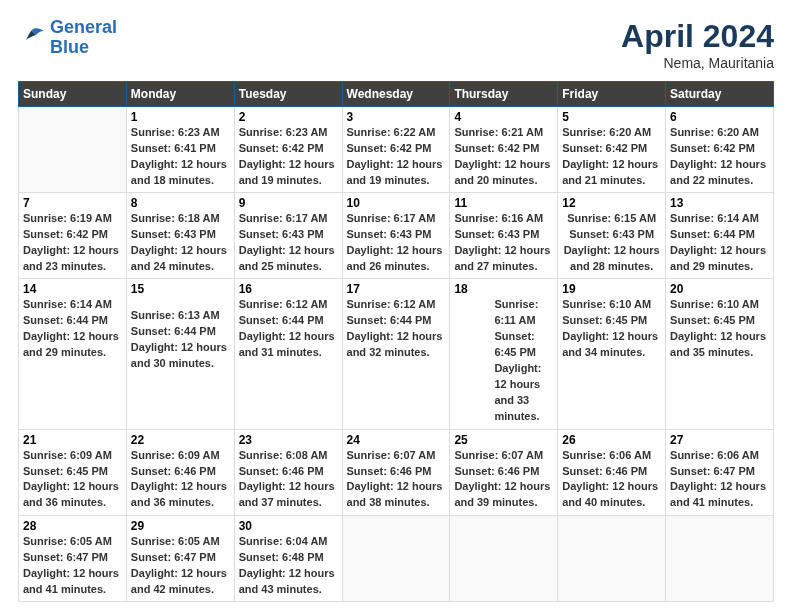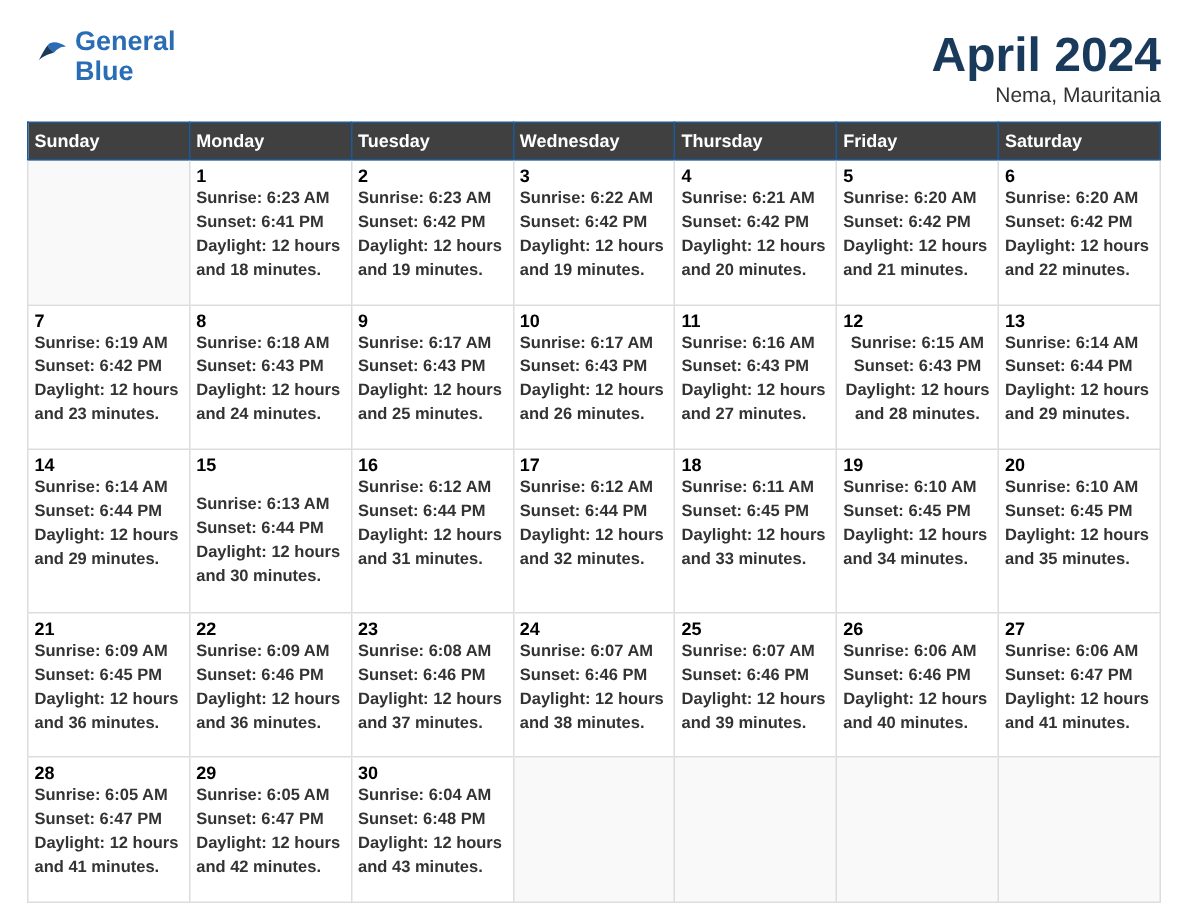--- a/index.html
+++ b/index.html
@@ -258,21 +258,21 @@
           </td>
           <td>
             <span class="day-num">17</span>
             <div class="day-info" style="white-space: pre-line;">Sunrise: 6:12 AM
 Sunset: 6:44 PM
 Daylight: 12 hours
 and 32 minutes.</div>
           </td>
           <td>
             <span class="day-num">18</span>
-            <div class="day-info" style="white-space: pre-line;">Sunrise: 6:11 AM
+            <div class="day-info" style="white-space: pre-line; margin-left: 40px;">Sunrise: 6:11 AM
 Sunset: 6:45 PM
 Daylight: 12 hours
 and 33 minutes.</div>
           </td>
           <td>
             <span class="day-num">19</span>
             <div class="day-info" style="white-space: pre-line;">Sunrise: 6:10 AM
 Sunset: 6:45 PM
 Daylight: 12 hours
 and 34 minutes.</div>

